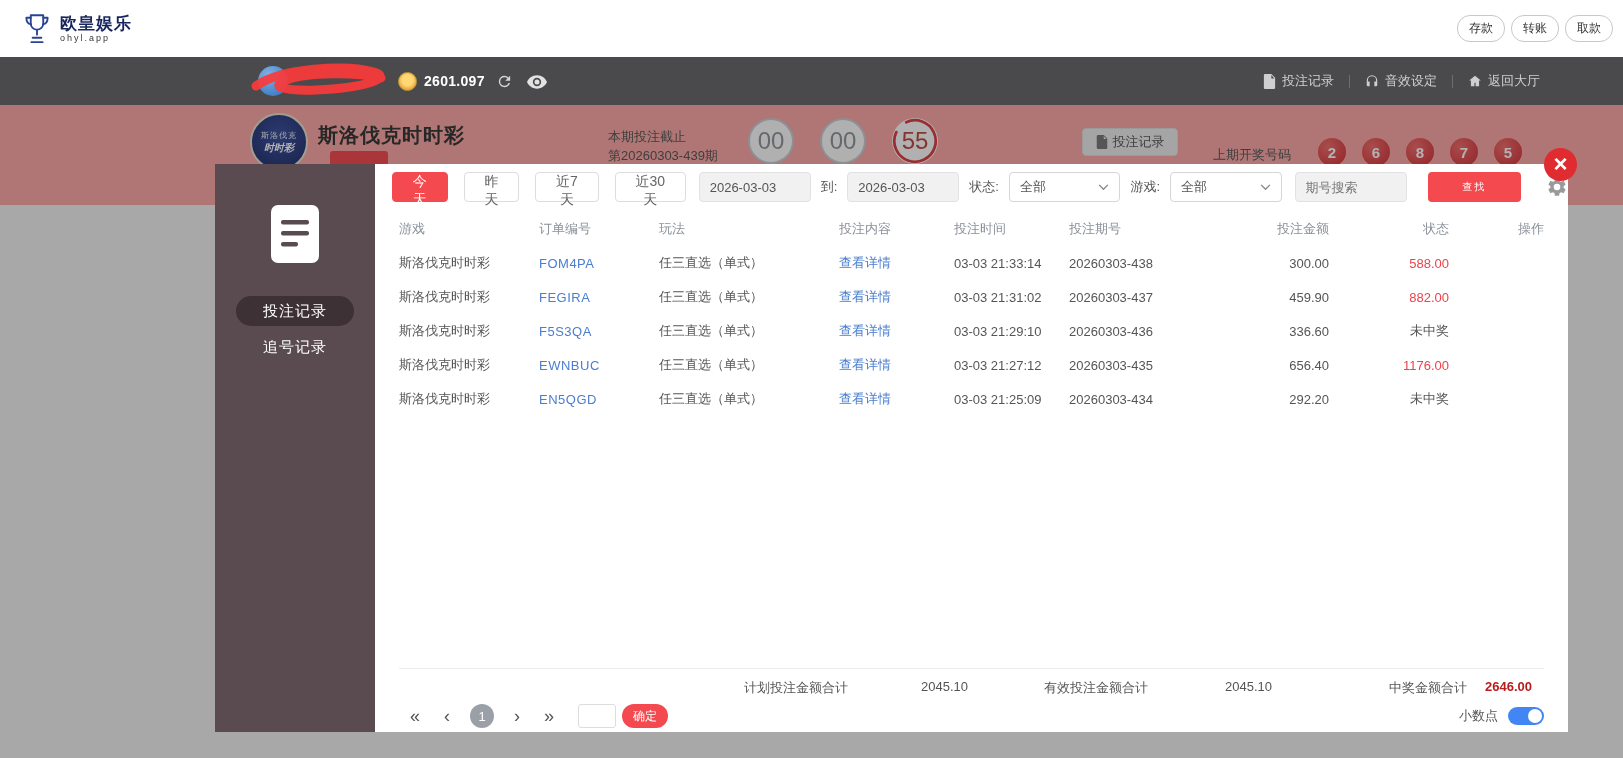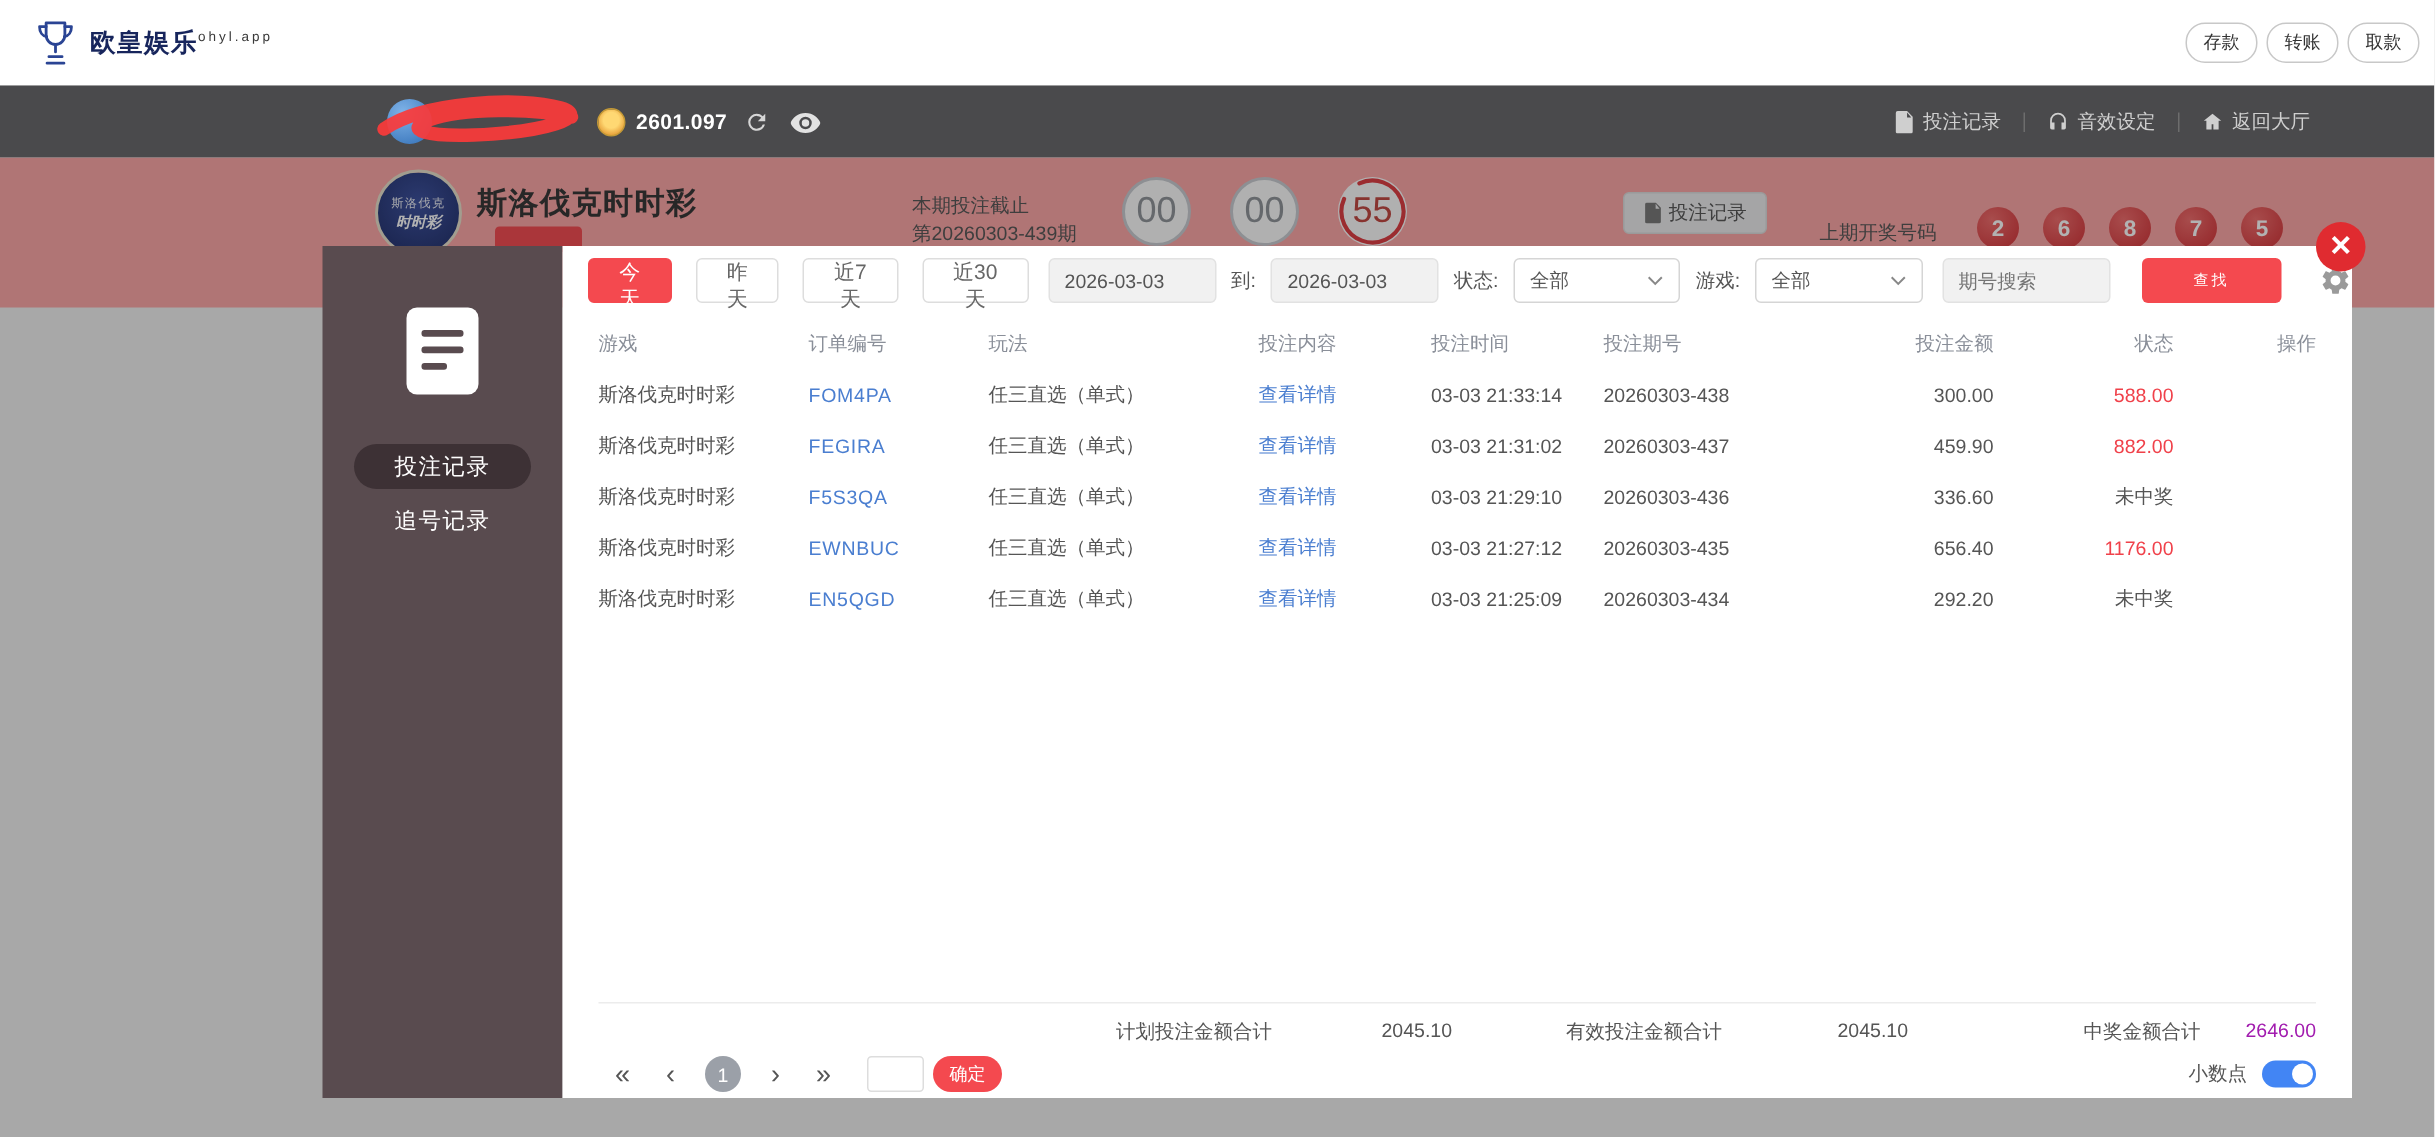--- a/index.html
+++ b/index.html
@@ -3,21 +3,21 @@
 <meta charset="utf-8">
 <style>
   *{margin:0;padding:0;box-sizing:border-box}
   html,body{width:1623px;height:758px}
   body{font-family:"Liberation Sans","DejaVu Sans",sans-serif;background:#e9e9e9}
   .screen{position:relative;width:1623px;height:758px;overflow:hidden;background:#f0f0f0}
 
   
   .topnav{position:absolute;top:0;left:0;right:0;height:57px;background:#fff;display:flex;align-items:center;z-index:3;box-shadow:0 1px 0 rgba(0,0,0,.07)}
   .brand{display:flex;align-items:center;gap:8px;margin-left:22px;cursor:pointer}
-  .brand-text{display:flex;line-height:1.15}
+  .brand-text{display:flex;flex-direction:column;line-height:1.15}
   .brand-title{font-size:17px;font-weight:bold;color:#17255c;letter-spacing:1px}
   .brand-sub{font-size:9px;color:#3a3a3a;letter-spacing:2px}
   .mainnav{display:flex;gap:21px;margin-left:42px}
   .nav-item{font-size:16px;color:#3f3f3f;cursor:pointer;white-space:nowrap}
   .nav-item.nav-app{color:#9b9b9b}
   .wallet{margin-left:auto;display:flex;gap:6px;margin-right:10px}
   .wallet-btn{font-size:12px;color:#333;border:1px solid #c8c8c8;border-radius:13px;padding:4px 11px;background:#fff;white-space:nowrap;cursor:pointer;font-family:inherit}
 
   
   .userbar{position:absolute;top:57px;left:0;right:0;height:48px;background:#4a4a4c;z-index:3}
@@ -83,21 +83,21 @@
   .trow{height:34px;font-size:13px;color:#555}
   .thead-row > :nth-child(n+7),.trow > :nth-child(n+7){text-align:right}
   .c-order{color:#4a7ed0;cursor:pointer;letter-spacing:.5px}
   .c-detail{color:#4a7ed0;cursor:pointer}
   .c-status.win{color:#f0414a}
 
   
   .summary{position:absolute;left:24px;right:24px;top:504px;height:30px;border-top:1px solid #ececec;font-size:13px;color:#555}
   .summary span{position:absolute;top:10px;white-space:nowrap}
   .s-l1{left:345px}.s-v1{left:522px}.s-l2{left:645px}.s-v2{left:826px}.s-l3{left:990px}
-  .s-v3{right:0;color:#a21caf;font-weight:normal}
+  .s-v3{right:12px;color:#b91c1c;font-weight:bold}
 
   
   .pager{position:absolute;left:24px;right:24px;top:538px;height:28px;display:flex;align-items:center}
   .pg-arrow{font-size:18px;color:#555;width:18px;text-align:center;cursor:pointer;margin:0 7px;line-height:24px}
   .pg-num{width:24px;height:24px;border-radius:50%;background:#9ba0a8;color:#fff;font-size:13px;display:flex;align-items:center;justify-content:center;margin:0 7px;cursor:pointer}
   .pg-input{width:38px;height:24px;border:1px solid #ddd;border-radius:3px;margin:0 6px 0 13px;outline:none;font-family:inherit;padding:0 5px;font-size:12px}
   .pg-confirm{width:46px;height:24px;border:none;border-radius:12px;background:#f4494f;color:#fff;font-size:12px;cursor:pointer;font-family:inherit}
   .pg-right{margin-left:auto;display:flex;align-items:center;gap:10px}
   .dec-label{font-size:13px;color:#555}
   .toggle{width:36px;height:18px;border-radius:9px;background:#4285f4;position:relative;cursor:pointer;display:inline-block}

